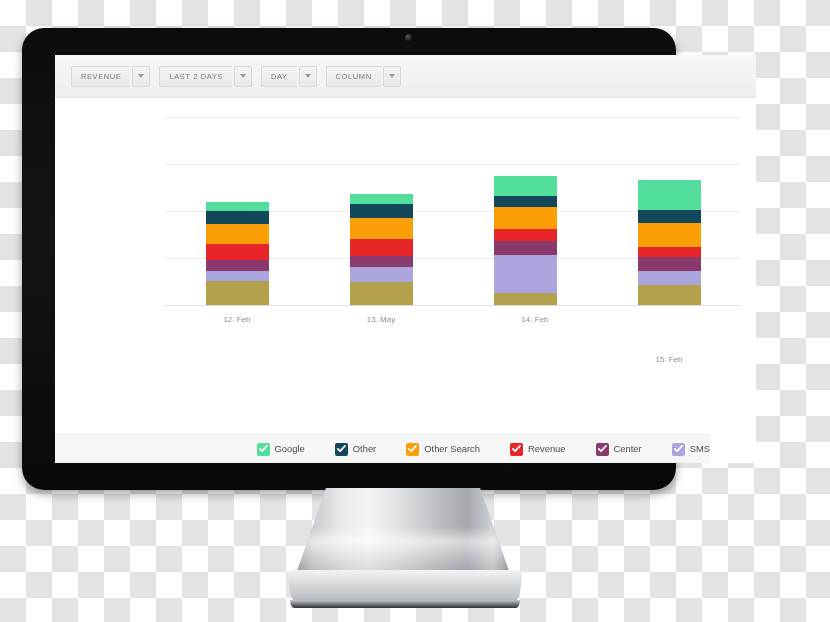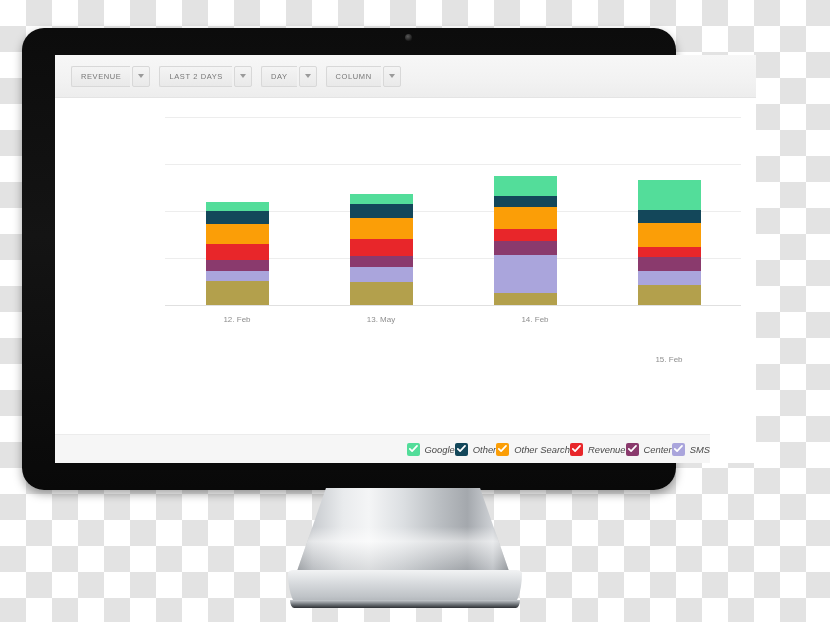--- a/index.html
+++ b/index.html
@@ -159,23 +159,22 @@
     background: #f6f6f6;
     border-top: 1px solid #ececec;
     display: flex;
     align-items: center;
     justify-content: flex-end;
     padding-right: 0;
     box-sizing: border-box;
   }
   .legend-item {
     display: flex;
-    align-items: center;
-    margin-left: 0;
-    font-style: italic;
+    align-items: flex-start;
+    margin-left: 30px;
   }
   .legend-box {
     width: 13px;
     height: 13px;
     border-radius: 2px;
     position: relative;
     margin-right: 5px;
     flex: 0 0 auto;
   }
   .legend-box svg { position: absolute; left: 2px; top: 2.5px; }

